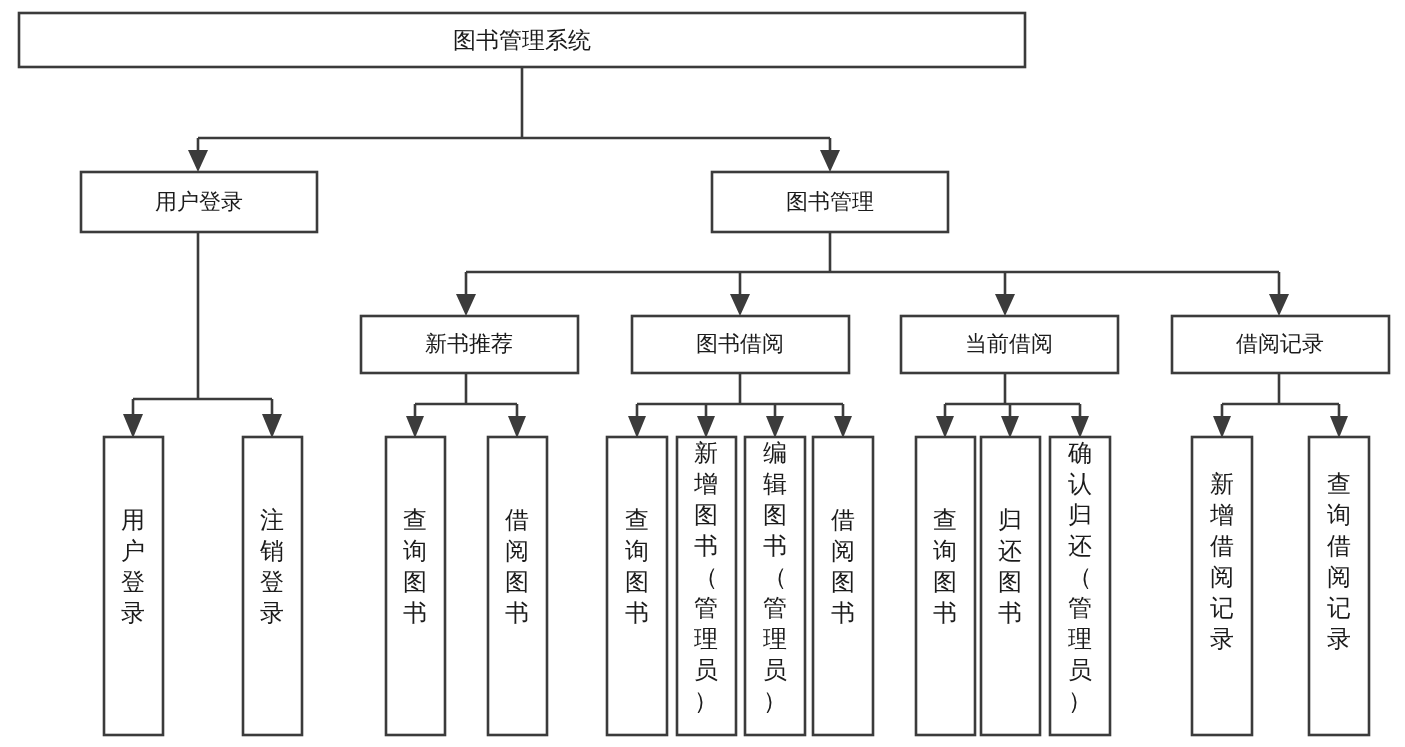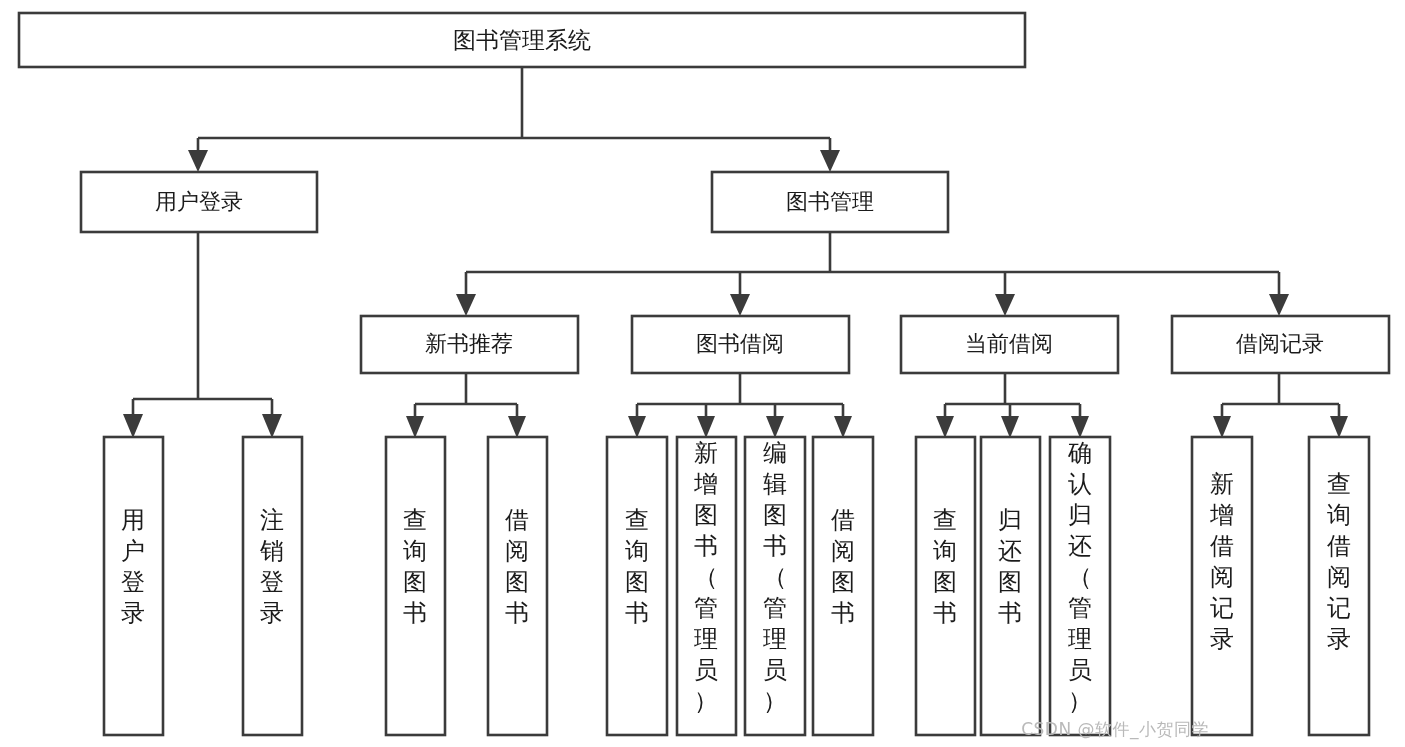--- a/index.html
+++ b/index.html
@@ -235,14 +235,13 @@
         <text class="node-label-v"><tspan x="1222" y="492">新</tspan><tspan x="1222" y="523">增</tspan><tspan x="1222" y="554">借</tspan><tspan x="1222" y="585">阅</tspan><tspan x="1222" y="616">记</tspan><tspan x="1222" y="647">录</tspan></text>
       </g>
       <g>
         <rect class="node-box" x="1309" y="437" width="60" height="298"></rect>
         <text class="node-label-v"><tspan x="1339" y="492">查</tspan><tspan x="1339" y="523">询</tspan><tspan x="1339" y="554">借</tspan><tspan x="1339" y="585">阅</tspan><tspan x="1339" y="616">记</tspan><tspan x="1339" y="647">录</tspan></text>
       </g>
     </g>
 
   </svg>
 
-  <div class="watermark">CSDN @软件_小贺同学</div>
 </div>
 
 </body></html>

